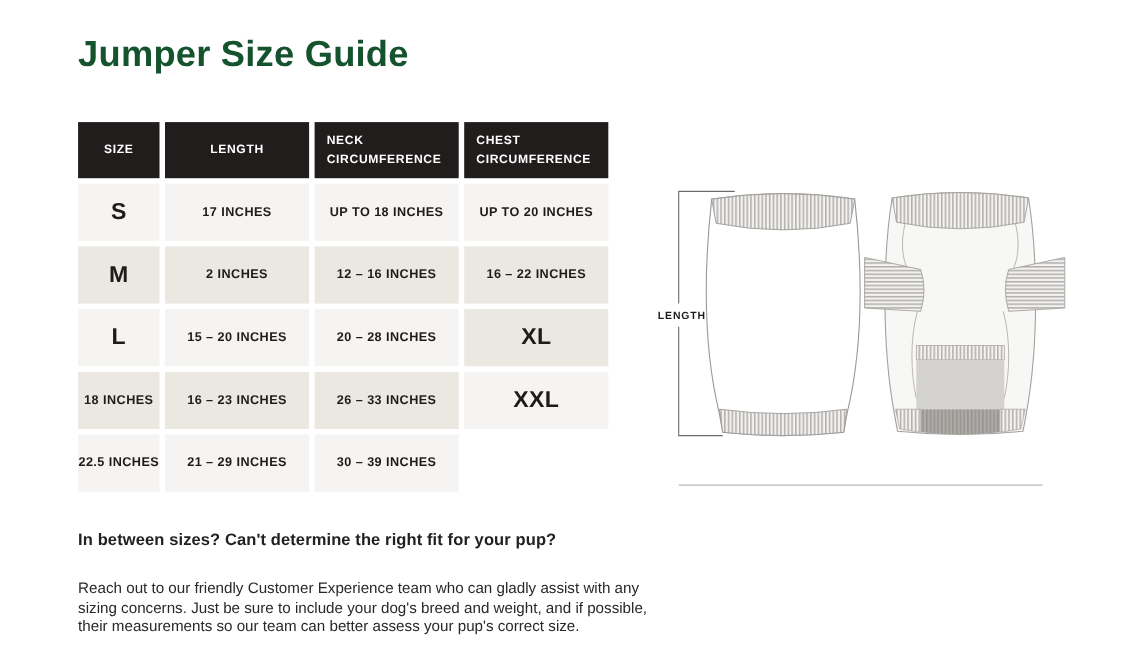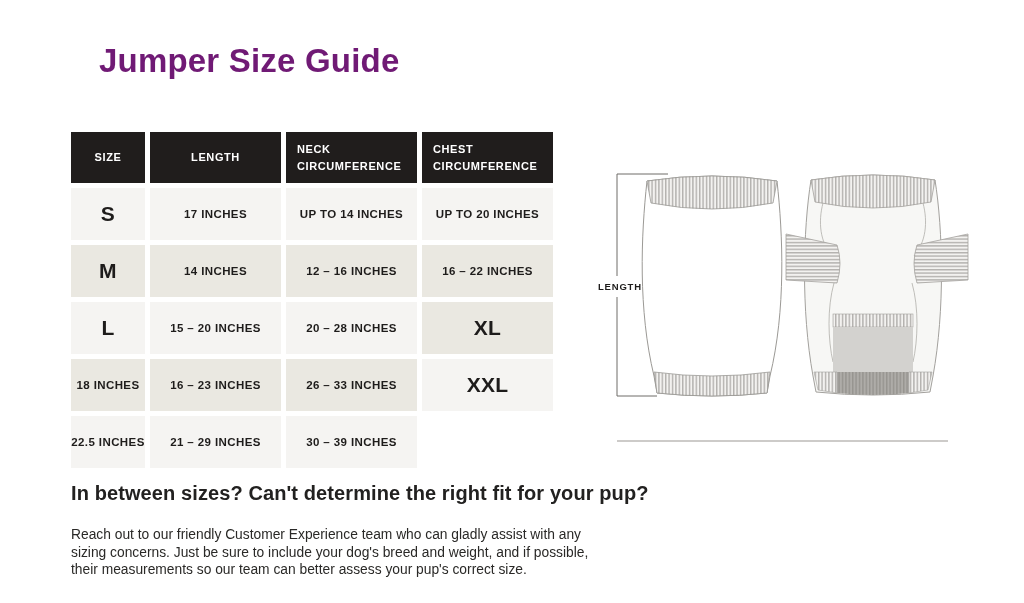--- a/index.html
+++ b/index.html
@@ -2,48 +2,47 @@
 <html><head>
 <meta charset="utf-8">
 <style>
   * { margin:0; padding:0; box-sizing:border-box; }
   html,body { background:#ffffff; }
   .page {
     position:relative; width:1024px; height:603px; background:#ffffff;
     font-family:"Liberation Sans", sans-serif; overflow:hidden;
   }
   .title {
-    position:absolute; left:71px; top:44px;
-    font-size:33px; font-weight:bold; color:#701a75; letter-spacing:0.2px; line-height:1;margin-left:28px;
+    position:absolute; left:71px; top:32px;
+    font-size:33px; font-weight:bold; color:#14532d; letter-spacing:0.2px; line-height:1;
   }
   .size-table {
     position:absolute; left:71px; top:111px;
     display:grid;
     grid-template-columns:74px 131px 131px 131px;
     grid-template-rows:51px 52px 52px 52px 52px 52px;
     gap:5px;
-    margin-top:21px;
   }
   .hcell {
     background:#201d1c; color:#ffffff;
     font-size:11px; font-weight:bold; letter-spacing:0.6px;
     display:flex; align-items:center; justify-content:center; text-align:center;
     line-height:1.5;
   }
   .hcell.wrap { justify-content:flex-start; text-align:left; padding-left:11px; padding-right:6px; }
   .dcell {
     background:#f5f4f2; color:#1e1c1b;
     font-size:11.5px; font-weight:bold; letter-spacing:0.4px;
     display:flex; align-items:center; justify-content:center;
   }
   .dcell.row-alt { background:#eae8e1; }
   .dcell.size { font-size:21px; letter-spacing:0.3px; }
   .footer-question {
     position:absolute; left:71px; top:482px;
-    font-size:20px; font-weight:bold; color:#222120; letter-spacing:0.1px;
+    font-size:15px; font-weight:bold; color:#222120; letter-spacing:0.1px;
   }
   .footer-body {
     position:absolute; left:71px; top:526px; width:528px;
     font-size:13.8px; line-height:17.6px; color:#2a2927;
   }
   .diagram { position:absolute; left:580px; top:150px; }
 </style>
 </head>
 <body>
 
@@ -51,24 +50,24 @@
 
   <h1 class="title">Jumper Size Guide</h1>
 
   <div class="size-table" id="size-table">
       <div class="hcell">SIZE</div>
       <div class="hcell">LENGTH</div>
       <div class="hcell wrap">NECK CIRCUMFERENCE</div>
       <div class="hcell wrap">CHEST CIRCUMFERENCE</div>
       <div class="dcell size">S</div>
       <div class="dcell">17 INCHES</div>
-      <div class="dcell">UP TO 14 INCHES</div>
+      <div class="dcell">UP TO 18 INCHES</div>
       <div class="dcell">UP TO 20 INCHES</div>
       <div class="dcell row-alt size">M</div>
-      <div class="dcell row-alt">14 INCHES</div>
+      <div class="dcell row-alt">2 INCHES</div>
       <div class="dcell row-alt">12 – 16 INCHES</div>
       <div class="dcell row-alt">16 – 22 INCHES</div>
       <div class="dcell size">L</div>
       <div class="dcell">15 – 20 INCHES</div>
       <div class="dcell">20 – 28 INCHES</div>
       <div class="dcell row-alt size">XL</div>
       <div class="dcell row-alt">18 INCHES</div>
       <div class="dcell row-alt">16 – 23 INCHES</div>
       <div class="dcell row-alt">26 – 33 INCHES</div>
       <div class="dcell size">XXL</div>

